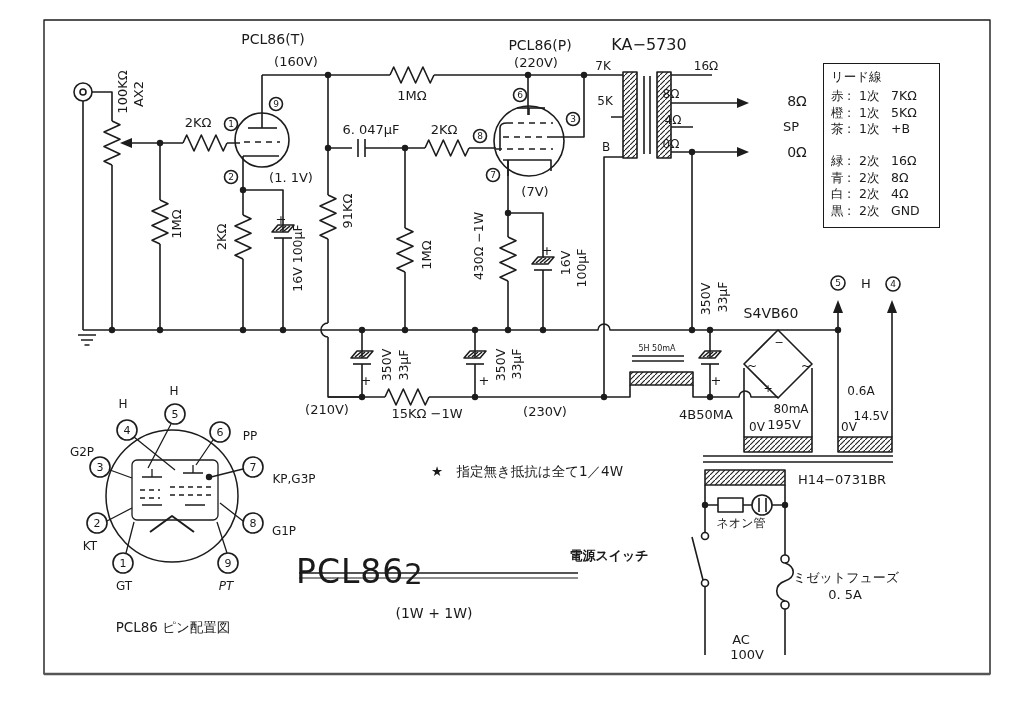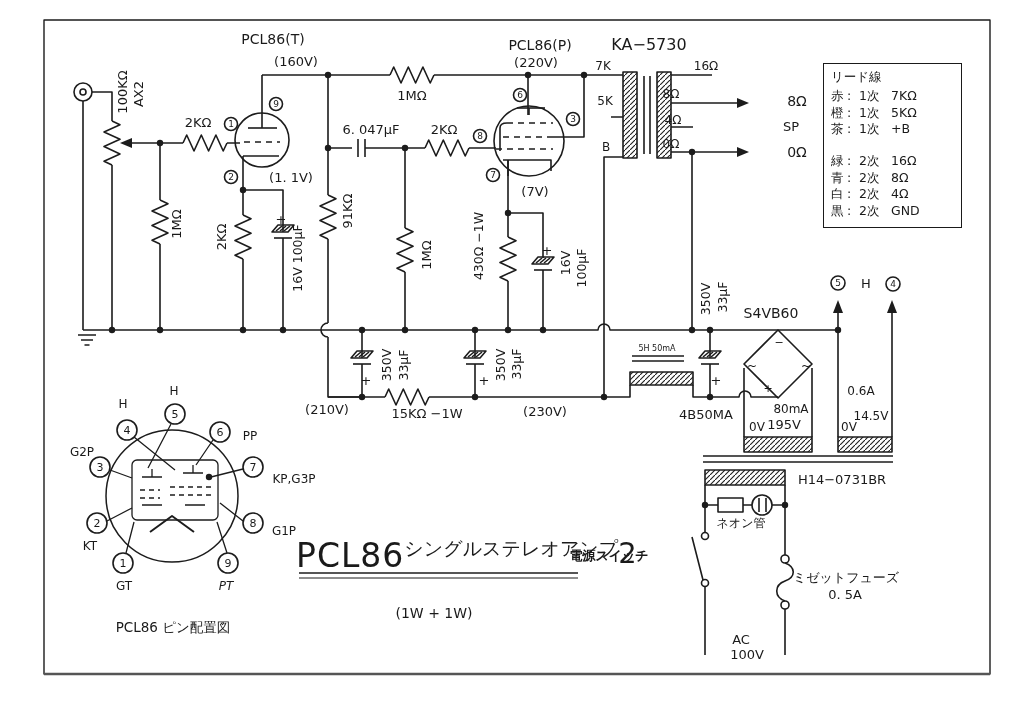--- a/index.html
+++ b/index.html
@@ -1,24 +1,24 @@
 <!DOCTYPE html>
 <html><head>
 <meta charset="utf-8">
 <style>
   html,body{margin:0;padding:0;background:#fff;width:1024px;height:712px;overflow:hidden;}
   #page{position:relative;width:1024px;height:712px;background:#fff;font-family:"DejaVu Sans",sans-serif;color:#1a1a1a;}
   #wires{position:absolute;left:0;top:0;}
   .lbl{position:absolute;transform:translate(-50%,-50%);white-space:nowrap;color:#1a1a1a;line-height:1;}
   .lbl.v{transform:translate(-50%,-50%) rotate(-90deg);}
-  #legend-box{position:absolute;left:823px;top:63px;width:139px;height:165px;border:1.5px solid #1a1a1a;box-sizing:border-box;padding:5px 7px;font-size:12.5px;background:#fff;}
+  #legend-box{position:absolute;left:823px;top:63px;width:117px;height:165px;border:1.5px solid #1a1a1a;box-sizing:border-box;padding:5px 7px;font-size:12.5px;background:#fff;}
   #legend-box .lg-title{margin-bottom:2px;}
   .lg-row{display:grid;grid-template-columns:16px 12px 32px auto;line-height:1.33;}
   .lg-gap{height:15px;}
-  #title-block{position:absolute;left:296px;top:536px;display:flex;align-items:flex-start;}
+  #title-block{position:absolute;left:296px;top:552px;display:flex;align-items:flex-end;}
   #title-main{font-size:33px;letter-spacing:1px;}
   #title-sub{font-size:19px;padding-bottom:3px;}
   #title-suffix{font-size:29px;}
   #power-note{position:absolute;left:434px;top:613px;transform:translate(-50%,-50%);font-size:14px;white-space:nowrap;}
   #note{position:absolute;left:527px;top:472px;transform:translate(-50%,-50%);font-size:13.5px;white-space:nowrap;}
   #pin-caption{position:absolute;left:173px;top:628px;transform:translate(-50%,-50%);font-size:13.5px;white-space:nowrap;}
 </style>
 </head>
 <body>
 
@@ -374,19 +374,19 @@
           <span>黒</span>
           <span>:</span>
           <span>2次</span>
           <span>GND</span>
         </div>
       </div>
   </div>
 
   <div id="title-block">
     <span id="title-main">PCL86</span>
-    <span id="title-sub">シングルステレオアンプ</span>
     <span id="title-suffix">2</span>
   </div>
   <div id="power-note">(1W + 1W)</div>
+  <div id="note">★　指定無き抵抗は全て1／4W</div>
   <div id="pin-caption">PCL86 ピン配置図</div>
 
 </div>
 
 </body></html>

